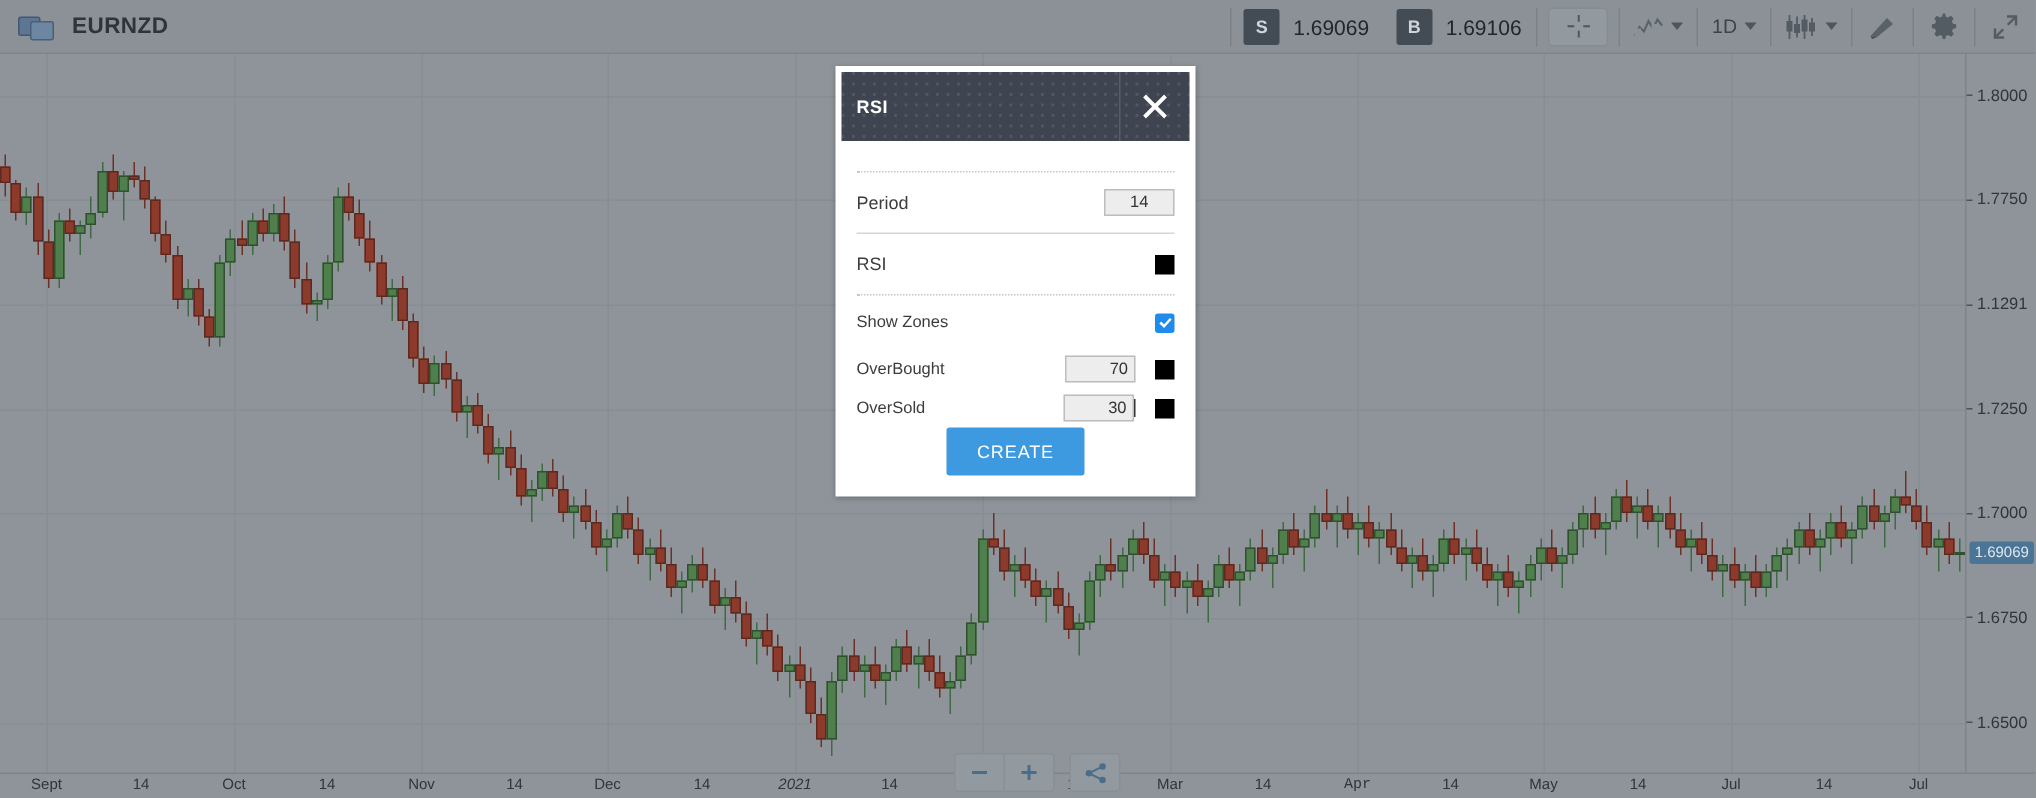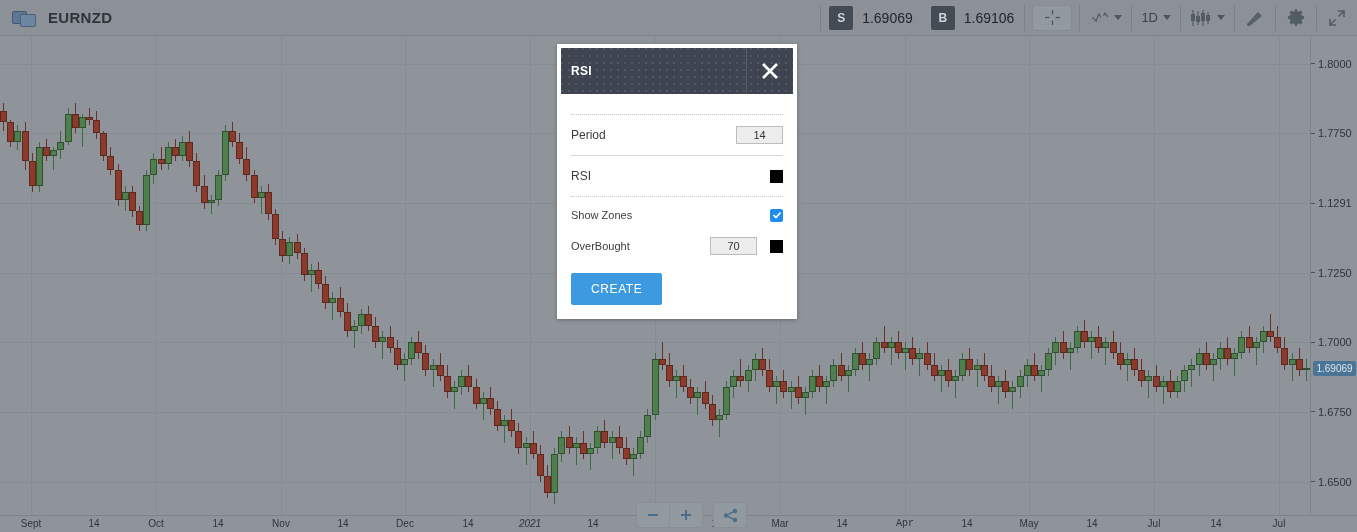--- a/index.html
+++ b/index.html
@@ -311,21 +311,21 @@
     height: 18px;
     border: 1px solid #bdbdbd;
     background: #ededed;
     font-size: 11px;
     color: #333333;
     font-family: "Liberation Sans", sans-serif;
     box-sizing: border-box;
     padding: 0 4px;
     text-align: center;
   }
-  .field.left { text-align: center; }
+  .field.left { text-align: right; }
   .field-caret {
     display: inline-block;
     width: 1px;
     height: 12px;
     background: #333333;
     vertical-align: middle;
     margin-left: -2px;
   }
   .field-wrap {
     display: flex;
@@ -346,21 +346,21 @@
     width: 13px; height: 13px;
     background: #1f8ceb;
     border-radius: 2px;
     display: flex;
     align-items: center;
     justify-content: center;
   }
   .checkbox svg { display: block; }
   .create-wrap {
     display: flex;
-    margin-top: 14px;
+    justify-content: center;
   }
   .create-btn {
     background: #3d9ae0;
     color: #ffffff;
     border: none;
     font-size: 12px;
     letter-spacing: 0.6px;
     padding: 9px 20px;
     font-family: "Liberation Sans", sans-serif;
     border-radius: 2px;
@@ -1336,18 +1336,28 @@
     </div>
 
     <div class="row" style="height:26px">
       <span class="row-label small">OverBought</span>
       <span class="row-right">
         <input class="field left" type="text" value="70" style="">
         <span class="swatch"></span>
       </span>
     </div>
 
+    <div class="row" style="height:26px">
+      <span class="row-label small">OverSold</span>
+      <span class="row-right">
+        <span class="field-wrap">
+          <input class="field left" type="text" value="30" style="">
+          <span class="field-caret"></span>
+        </span>
+        <span class="swatch"></span>
+      </span>
+    </div>
 
     <div class="create-wrap">
       <button class="create-btn">CREATE</button>
     </div>
   </div>
 </div>
 
 </body></html>

